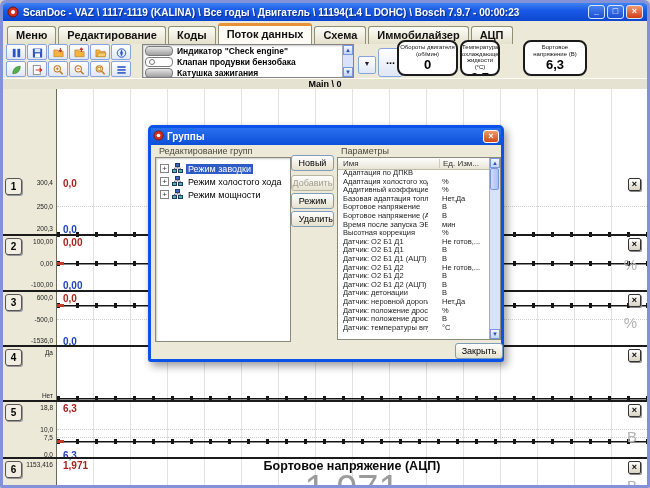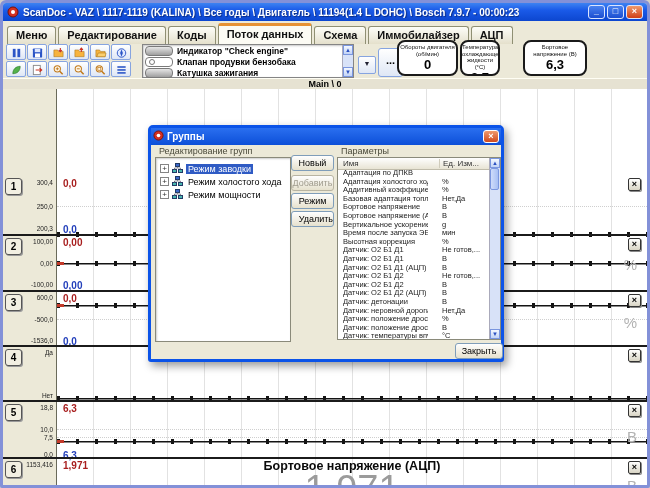--- a/index.html
+++ b/index.html
@@ -408,24 +408,20 @@
                 </div>
                 <div class="prow">
                   <div class="n">Бортовое напряжение</div>
                   <div class="u">В</div>
                 </div>
                 <div class="prow">
                   <div class="n">Бортовое напряжение (АЦП)</div>
                   <div class="u">В</div>
                 </div>
                 <div class="prow">
-                  <div class="n">Вертикальное ускорение</div>
-                  <div class="u">g</div>
-                </div>
-                <div class="prow">
                   <div class="n">Время после запуска ЭБУ</div>
                   <div class="u">мин</div>
                 </div>
                 <div class="prow">
                   <div class="n">Высотная коррекция</div>
                   <div class="u">%</div>
                 </div>
                 <div class="prow">
                   <div class="n">Датчик: О2 Б1 Д1</div>
                   <div class="u">Не готов,...</div>

